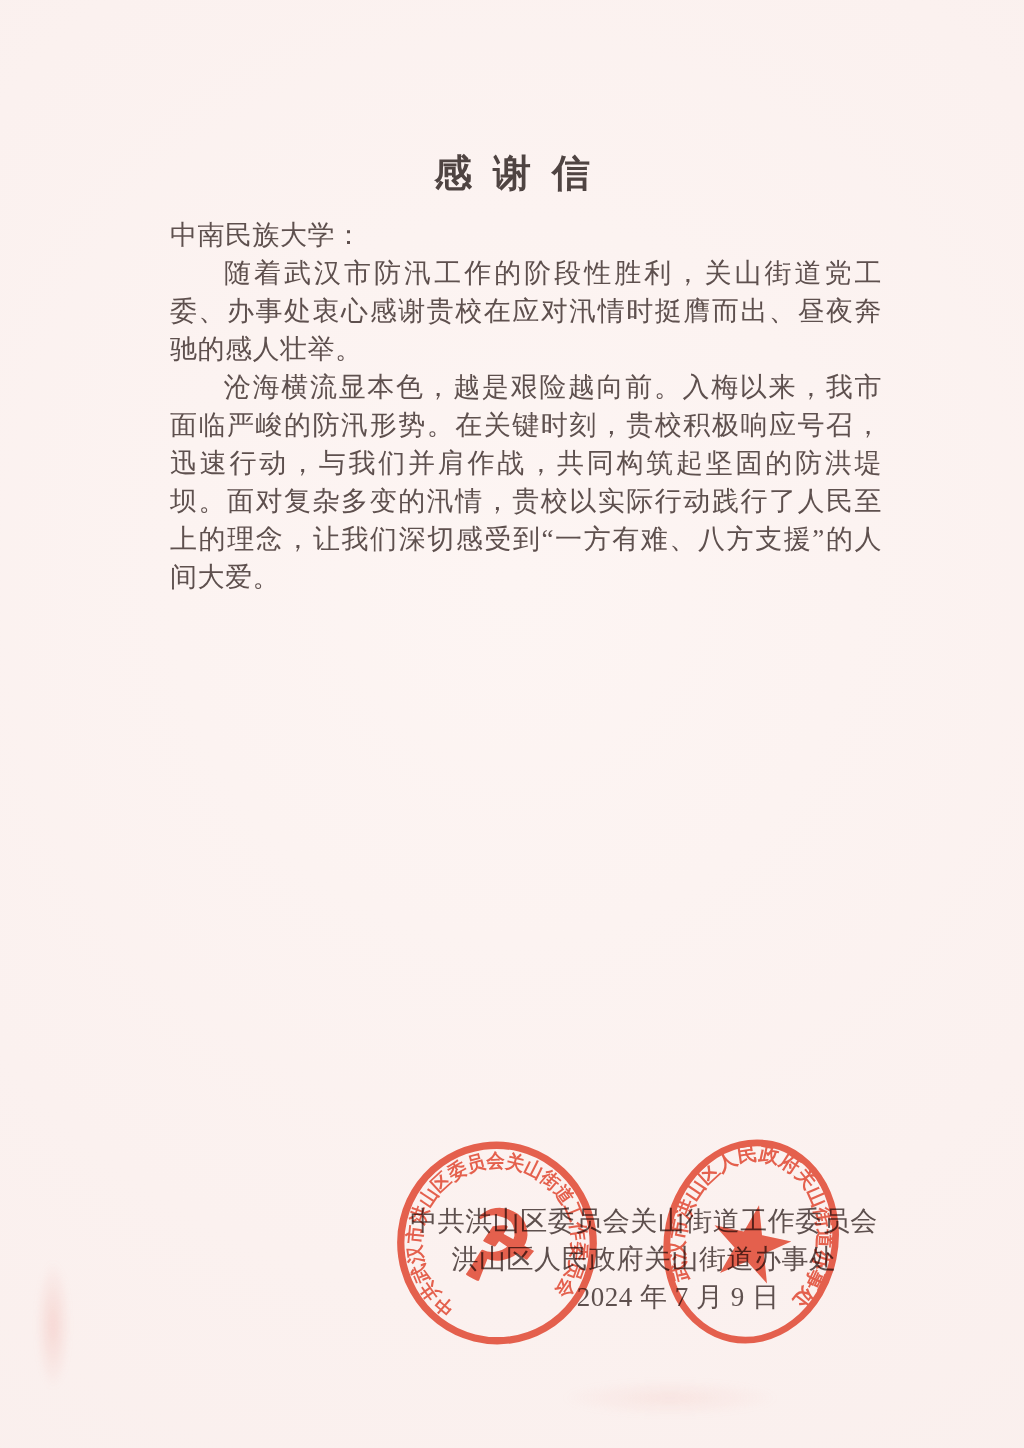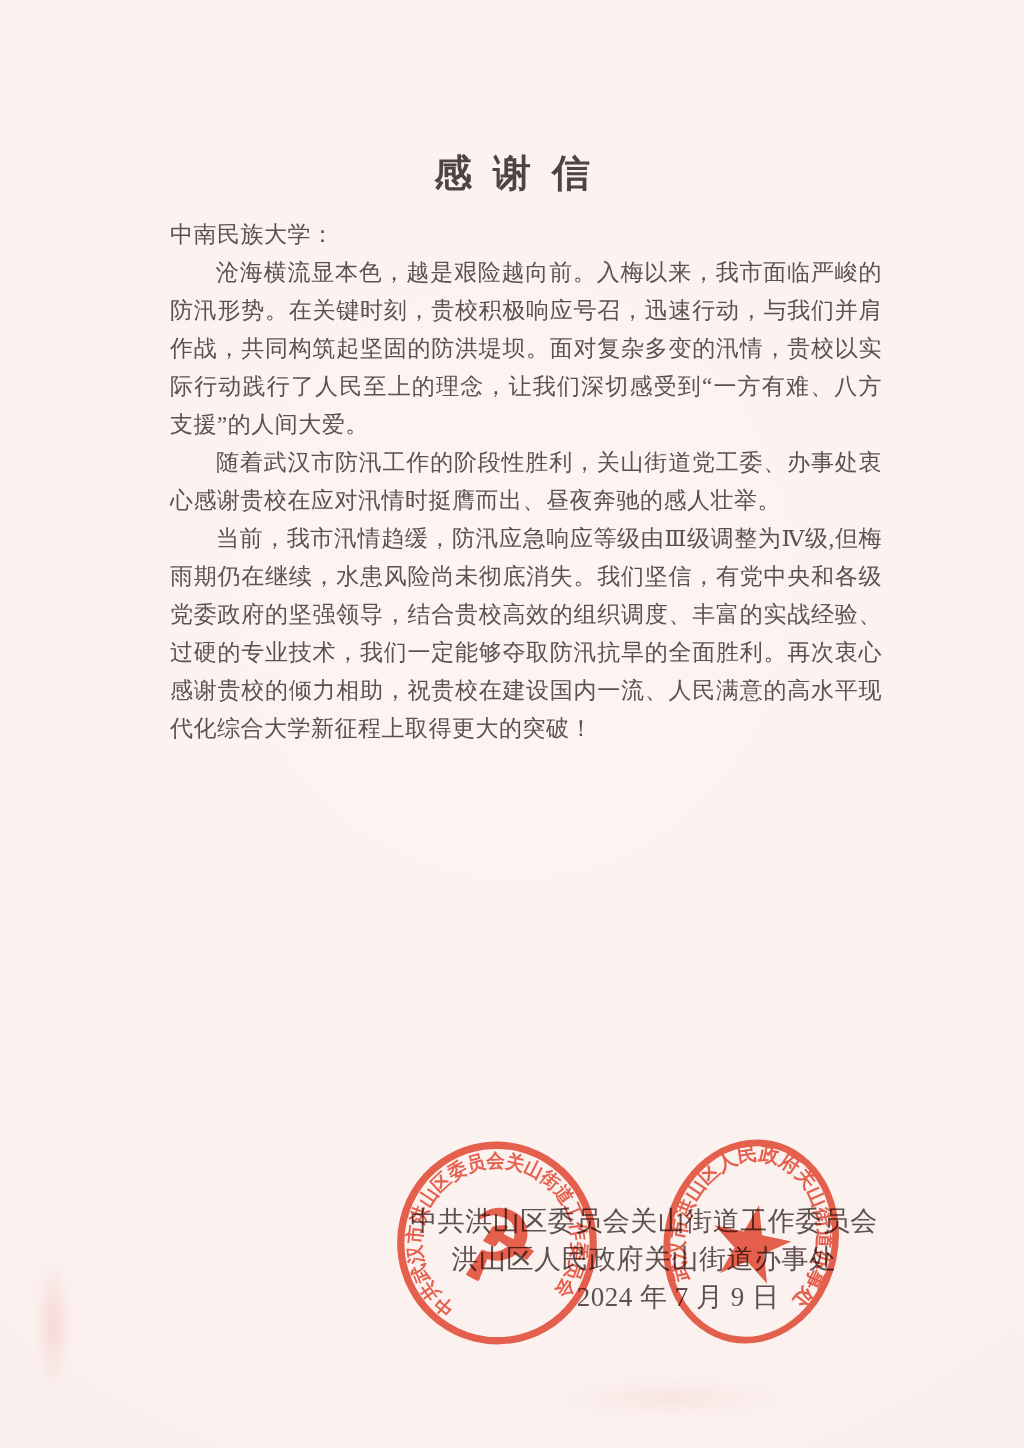--- a/index.html
+++ b/index.html
@@ -24,21 +24,21 @@
     line-height:52px;
     font-weight:bold;
     letter-spacing:21px;
     text-indent:21px;
     color:#4f4442;
   }
   .content{
     position:absolute;
     top:216px;left:170px;
     width:712px;
-    font-size:23px;
+    font-size:27px;
     line-height:38px;
     text-align:justify;
     color:#5e504e;
     letter-spacing:0.5px;
   }
   .content p{margin:0;padding:0;}
   .para{text-indent:2em;}
   .signature{
     position:absolute;
     top:1202px;
@@ -87,23 +87,22 @@
 </style>
 </head>
 <body>
 
 <div class="page">
 
   <h1 class="title">感谢信</h1>
 
   <div class="content">
     <p class="addressee">中南民族大学：</p>
+    <p class="para">随着武汉市防汛工作的阶段性胜利，关山街道党工委、办事处衷心感谢贵校在应对汛情时挺膺而出、昼夜奔驰的感人壮举。</p>
     <p class="para">沧海横流显本色，越是艰险越向前。入梅以来，我市面临严峻的防汛形势。在关键时刻，贵校积极响应号召，迅速行动，与我们并肩作战，共同构筑起坚固的防洪堤坝。面对复杂多变的汛情，贵校以实际行动践行了人民至上的理念，让我们深切感受到“一方有难、八方支援”的人间大爱。</p>
-    <p class="para">随着武汉市防汛工作的阶段性胜利，关山街道党工委、办事处衷心感谢贵校在应对汛情时挺膺而出、昼夜奔驰的感人壮举。</p>
-    <p class="para">当前，我市汛情趋缓，防汛应急响应等级由Ⅲ级调整为Ⅳ级,但梅雨期仍在继续，水患风险尚未彻底消失。我们坚信，有党中央和各级党委政府的坚强领导，结合贵校高效的组织调度、丰富的实战经验、过硬的专业技术，我们一定能够夺取防汛抗旱的全面胜利。再次衷心感谢贵校的倾力相助，祝贵校在建设国内一流、人民满意的高水平现代化综合大学新征程上取得更大的突破！</p>
   </div>
 
   <div class="signature">
     <p class="sig-line">中共洪山区委员会关山街道工作委员会</p>
     <p class="sig-line">洪山区人民政府关山街道办事处</p>
     <p class="sig-line sig-date">2024 年 7 月 9 日</p>
   </div>
 
   <svg class="seal seal-party" viewBox="0 0 200 200">
     <defs>

